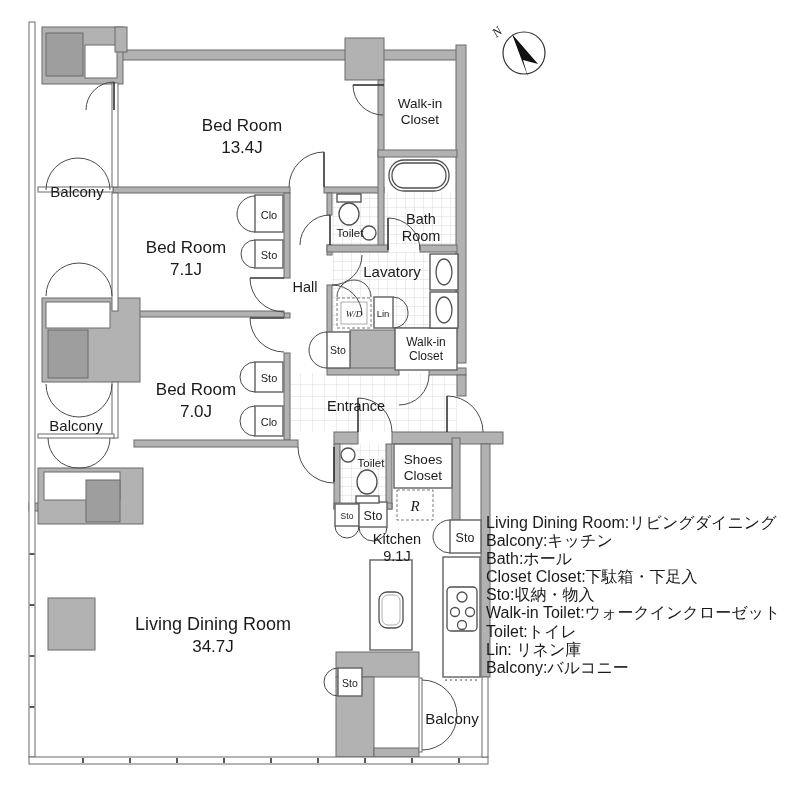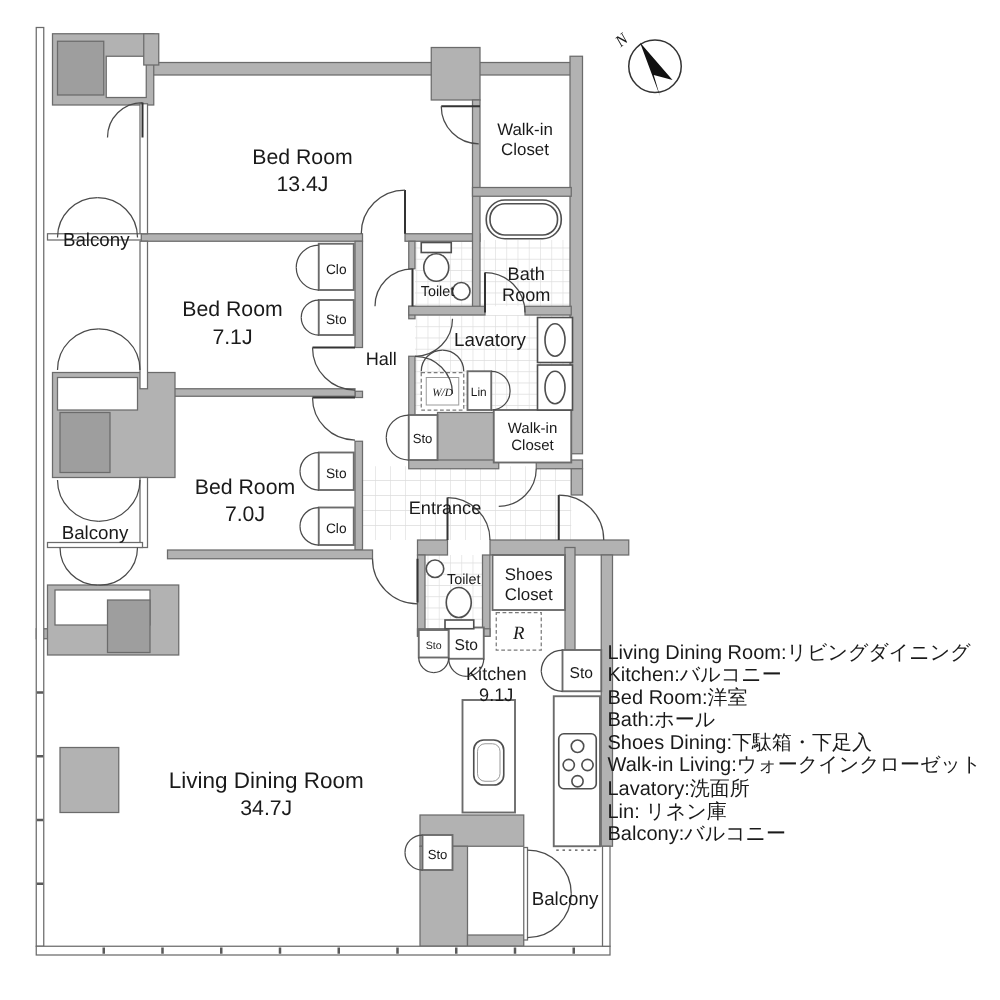--- a/index.html
+++ b/index.html
@@ -297,22 +297,22 @@
 
   <g>
     <circle cx="524" cy="53" r="21" fill="#ffffff" stroke="#333333" stroke-width="1.2"></circle>
     <path d="M512,34 L538,64 L523,60 L528,77 Z" fill="#111111"></path>
     <text class="lbl it" x="498" y="36" font-size="13" transform="rotate(-40 498 33)">N</text>
   </g>
 </svg>
 
   <div id="legend">
     <div>Living Dining Room:リビングダイニング</div>
-    <div>Kitchen:バルコニー</div>
-    <div>Bed Room:洋室</div>
+    <div>Balcony:キッチン</div>
     <div>Bath:ホール</div>
-    <div>Shoes Dining:下駄箱・下足入</div>
-    <div>Walk-in Living:ウォークインクローゼット</div>
-    <div>Lavatory:洗面所</div>
+    <div>Closet Closet:下駄箱・下足入</div>
+    <div>Sto:収納・物入</div>
+    <div>Walk-in Toilet:ウォークインクローゼット</div>
+    <div>Toilet:トイレ</div>
     <div>Lin: リネン庫</div>
     <div>Balcony:バルコニー</div>
   </div>
 </div>
 
 </body></html>

